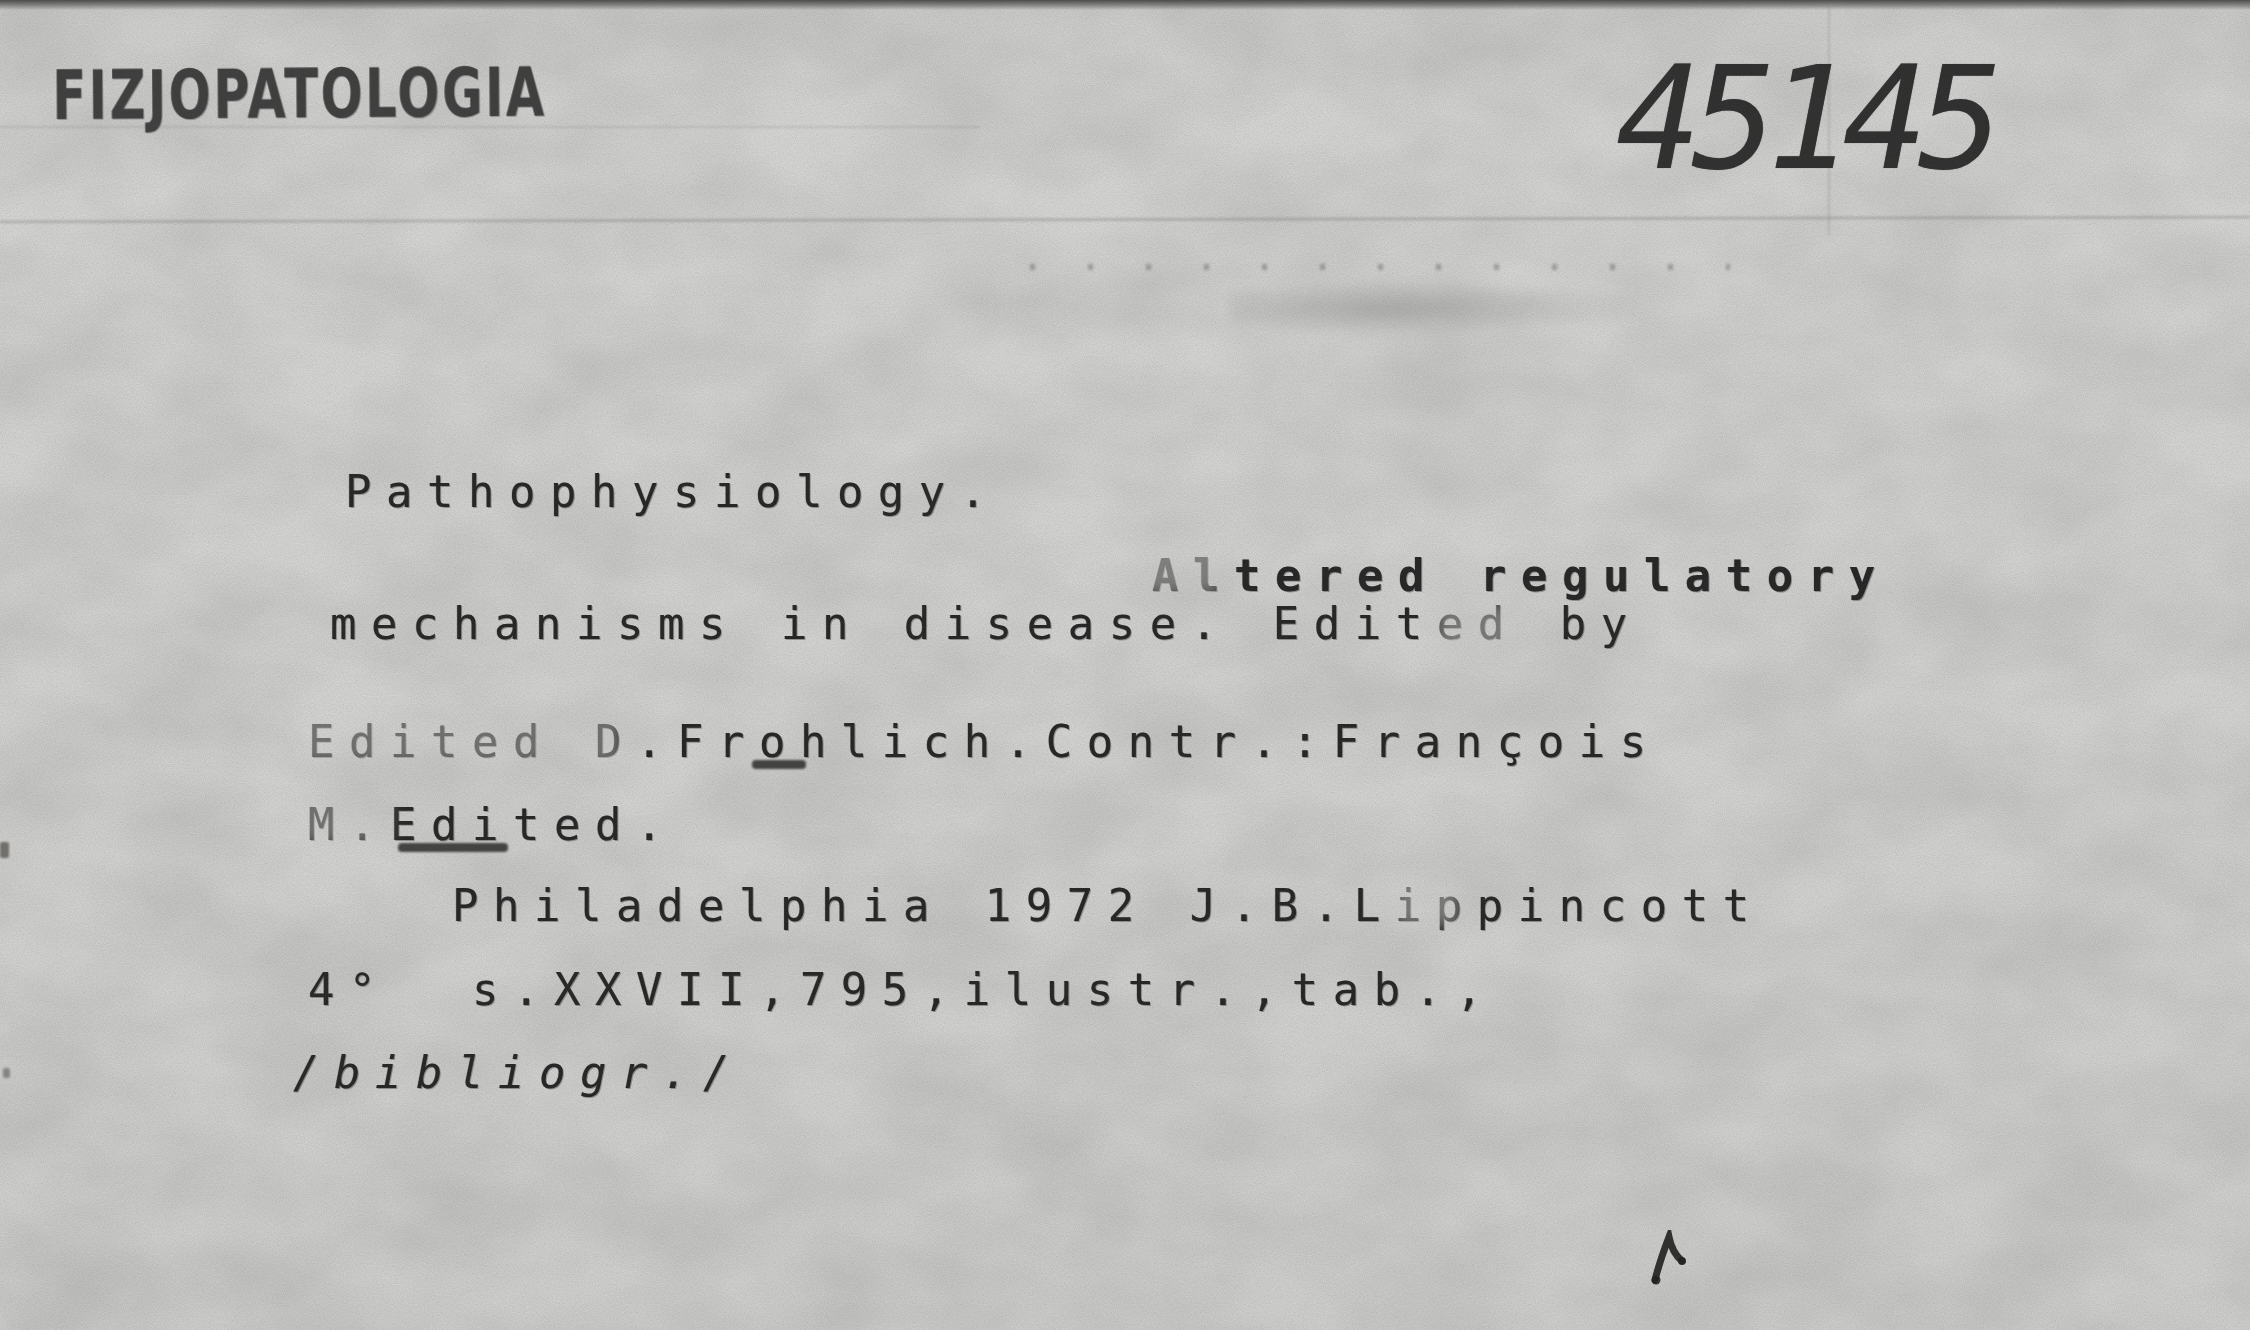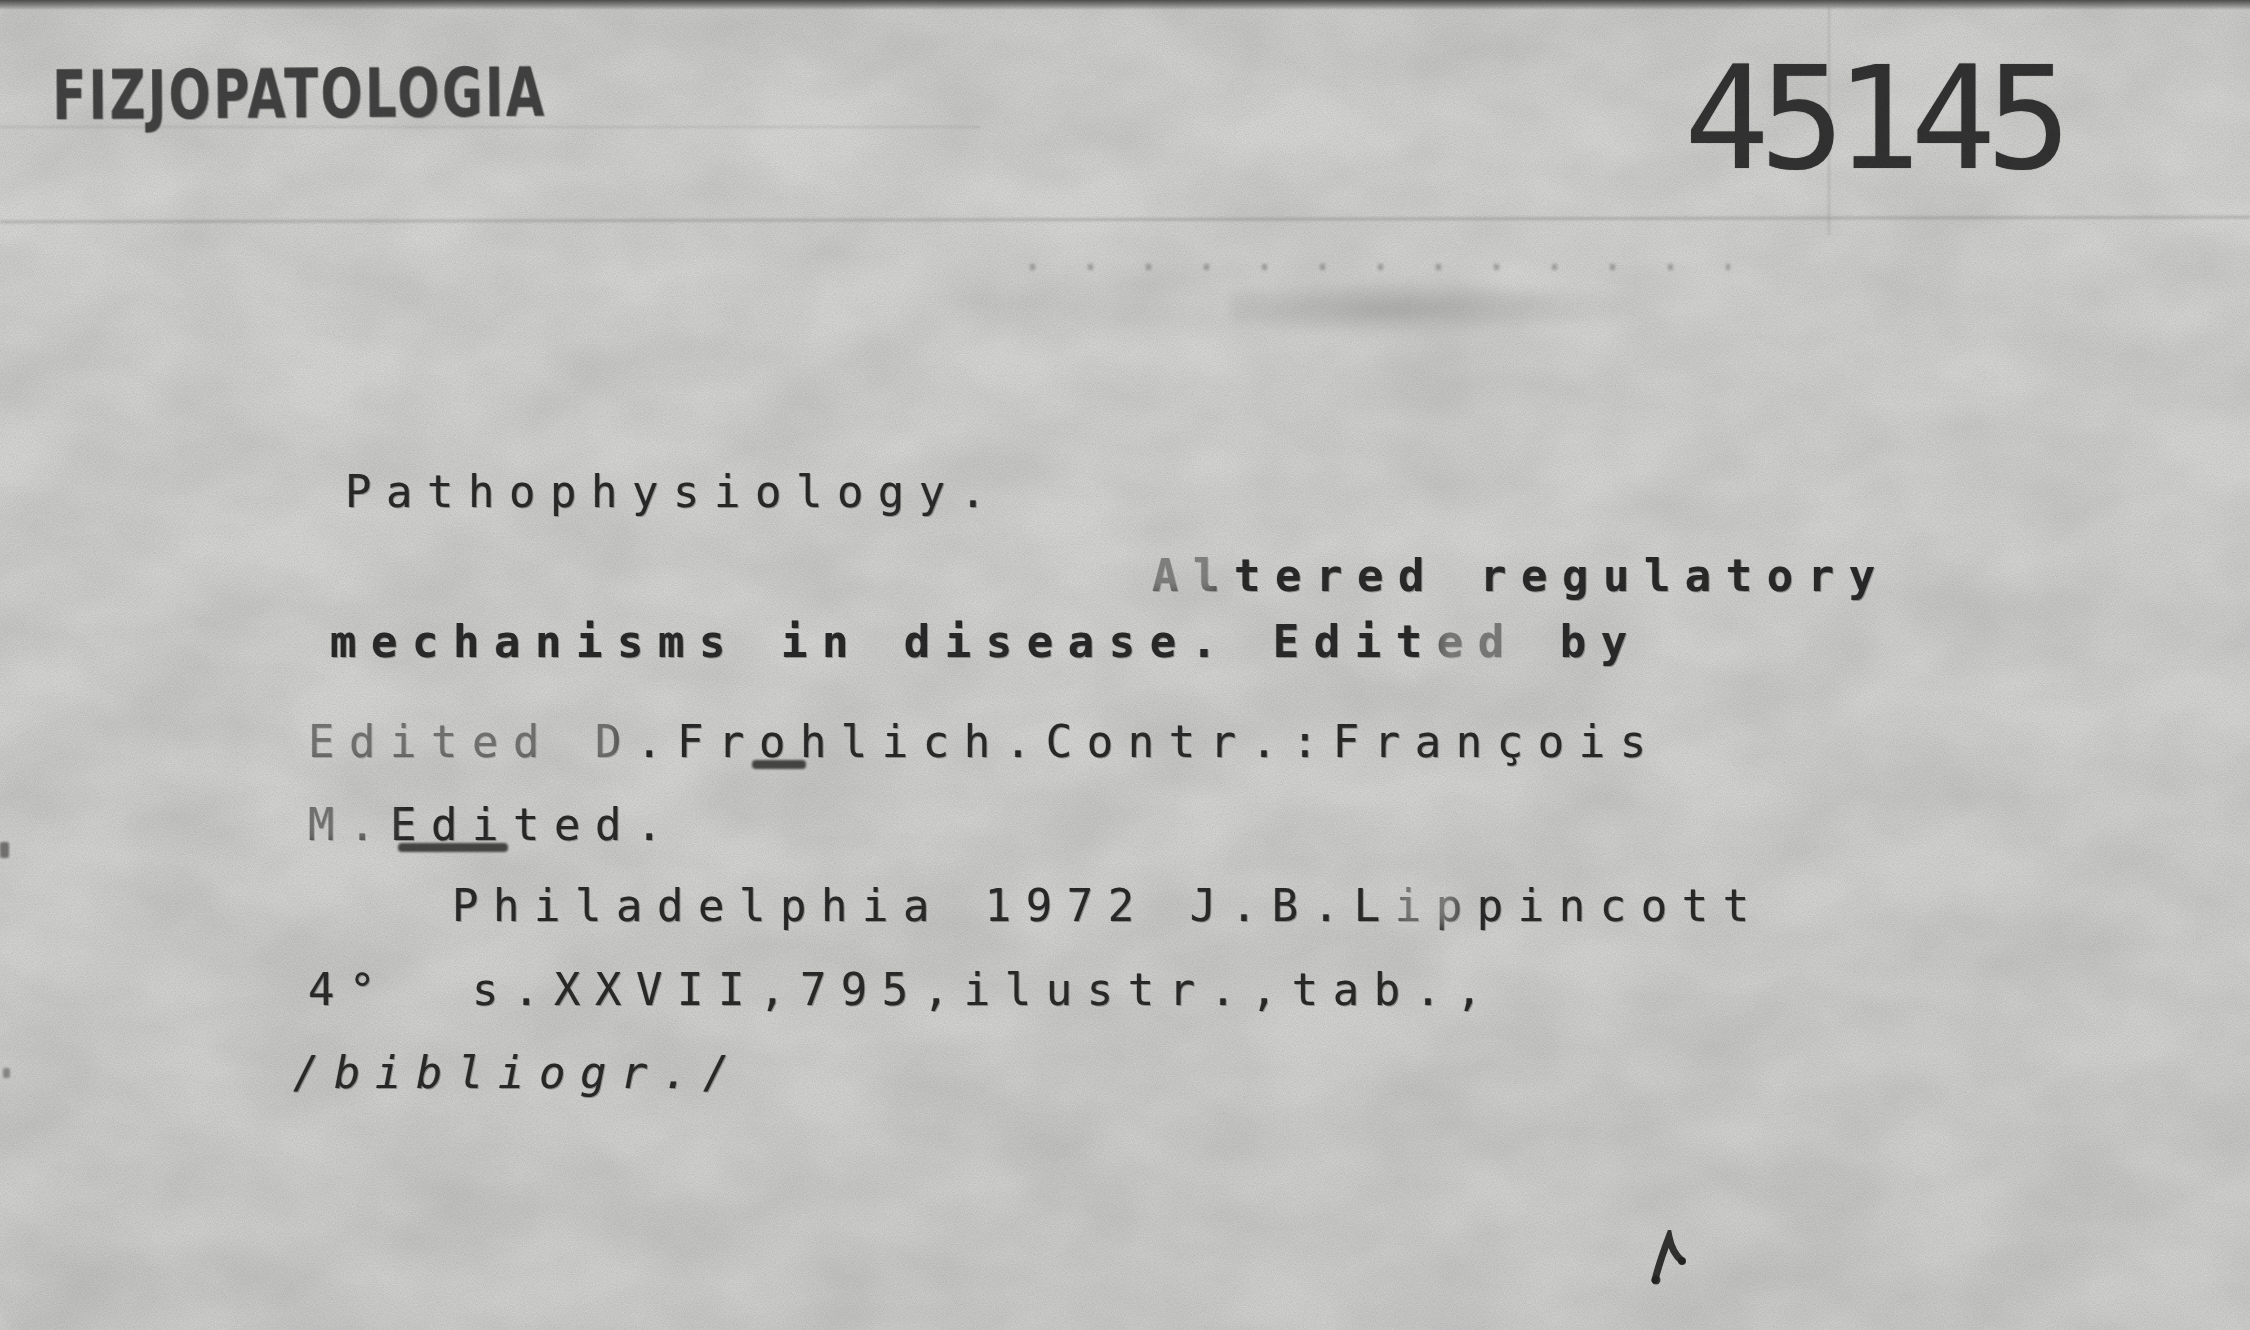--- a/index.html
+++ b/index.html
@@ -39,35 +39,35 @@
   .subject{
     position:absolute;left:52px;top:56px;
     font-family:"DejaVu Sans", sans-serif;font-weight:700;
     font-size:62px;letter-spacing:3px;color:#3e3e3e;
     transform:rotate(-0.4deg) scaleX(0.8) scaleY(1.08);transform-origin:left top;
     filter:blur(0.6px);
     text-shadow:1px 1px 0 rgba(62,62,62,.4);
   }
   
   .card-number{
-    position:absolute;left:1684px;top:36px;
+    position:absolute;left:1616px;top:36px;
     font-size:142px;letter-spacing:-10px;color:#2e2e2e;
-    filter:blur(0.7px);text-shadow:0 0 1px rgba(46,46,46,.6);
+    filter:blur(0.7px);text-shadow:0 0 1px rgba(46,46,46,.6);font-style:italic;
   }
   
   .typed{
     position:absolute;white-space:pre;
     font-size:44px;letter-spacing:14.5px;color:#242424;
     filter:blur(0.55px);
     text-shadow:1px 1px 0 rgba(30,30,30,.35), -0.5px 0 0 rgba(30,30,30,.25);
     margin-top:20px;
   }
   .l1{left:345px;top:446px;}
   .l2{left:1152px;top:530px;font-weight:bold;}
-  .l3{left:330px;top:596px;font-weight:bold;}
+  .l3{left:330px;top:578px;}
   .l4{left:308px;top:696px;}
   .l5{left:308px;top:779px;}
   .l6{left:452px;top:860px;}
   .l7{left:308px;top:944px;}
   .l8{left:293px;top:1027px;font-style:italic;}
   
   .filing-underline{position:absolute;height:9px;background:#2a2a2a;
     filter:blur(1.3px);border-radius:4px;opacity:.85;}
   .u-f{left:752px;top:760px;width:54px;}
   .u-ab{left:398px;top:843px;width:110px;}

